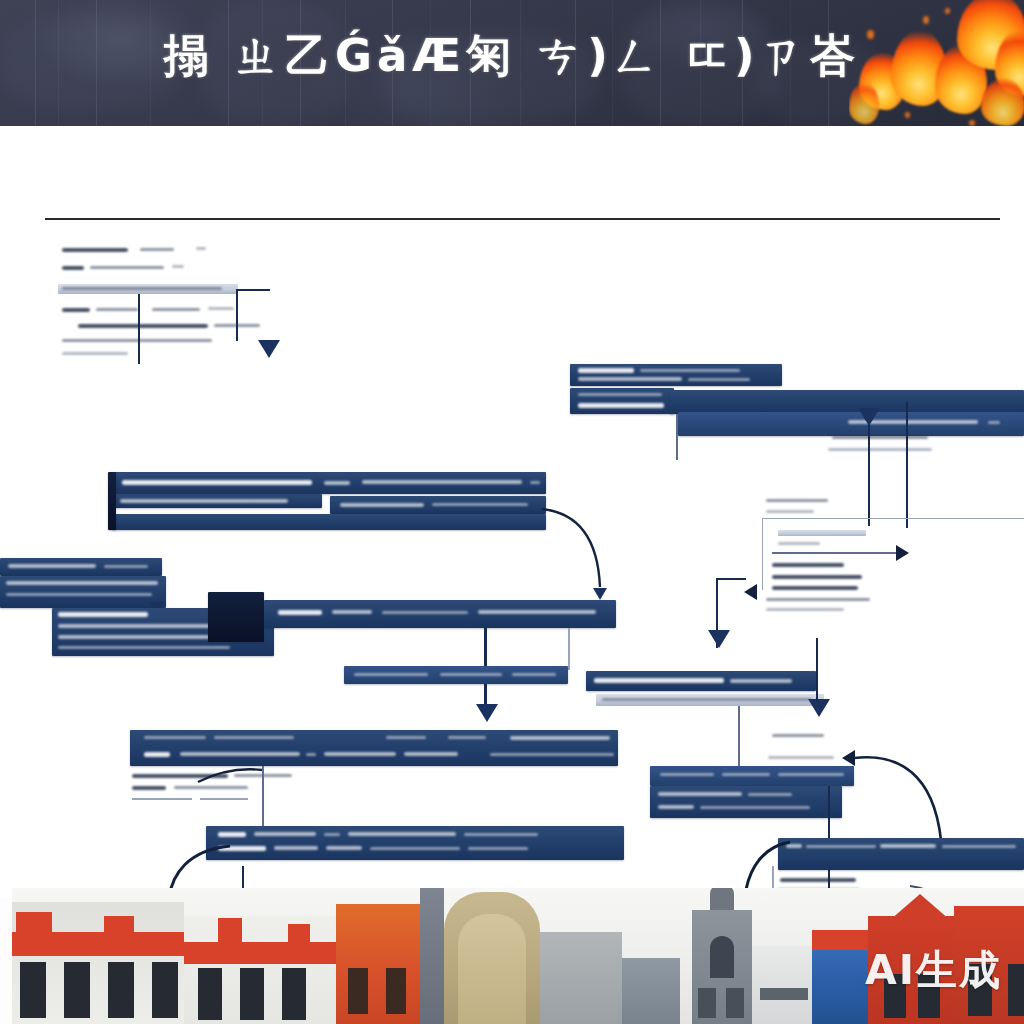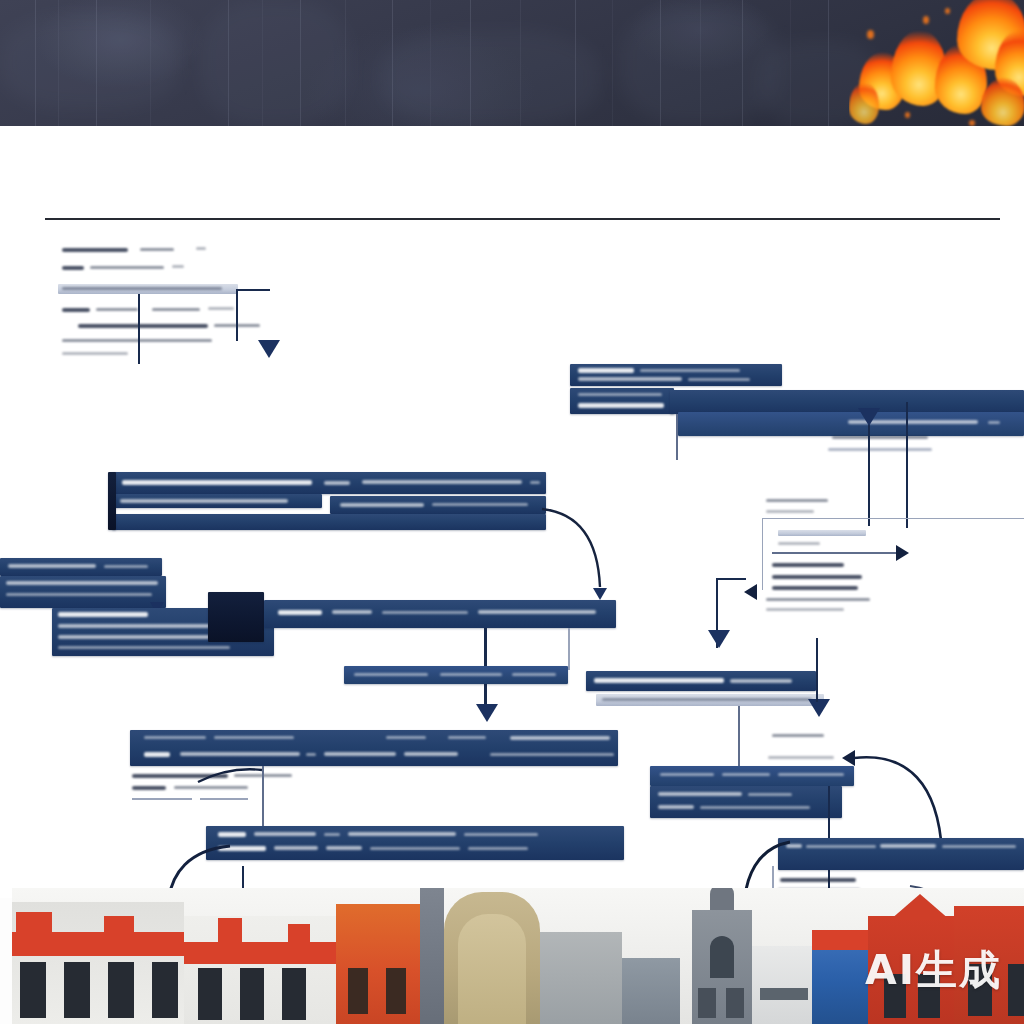--- a/index.html
+++ b/index.html
@@ -139,20 +139,21 @@
         <i style="left:742px"></i>
         <i style="left:790px;opacity:.35"></i>
       <i style="left:828px"></i>
       <span class="hdr-smudge" style="left:0;top:14px;width:180px;height:96px;"></span>
       <span class="hdr-smudge" style="left:200px;top:0;width:150px;height:126px;"></span>
       <span class="hdr-smudge" style="left:380px;top:30px;width:220px;height:96px;"></span>
       <span class="hdr-smudge" style="left:620px;top:6px;width:160px;height:118px;"></span>
       <span class="hdr-smudge" style="left:760px;top:40px;width:120px;height:86px;"></span>
     </div>
 
+    <div class="hdr-title">搨 ㄓ乙ǴǎÆ匊 ㄘ)ㄥ ㄸ)ㄗ峇</div>
 
     <div class="fire-wrap">
       <span class="flame" style="left:10px;top:52px;width:46px;height:58px;"></span>
       <span class="flame" style="left:42px;top:30px;width:56px;height:76px;"></span>
       <span class="flame" style="left:86px;top:44px;width:52px;height:70px;"></span>
       <span class="flame" style="left:108px;top:-8px;width:70px;height:78px;"></span>
       <span class="flame" style="left:146px;top:30px;width:48px;height:66px;"></span>
       <span class="flame" style="left:0px;top:82px;width:30px;height:42px;opacity:.8"></span>
       <span class="flame" style="left:132px;top:78px;width:44px;height:48px;opacity:.9"></span>
       <span class="ember" style="left:18px;top:30px;width:7px;height:9px;"></span>

